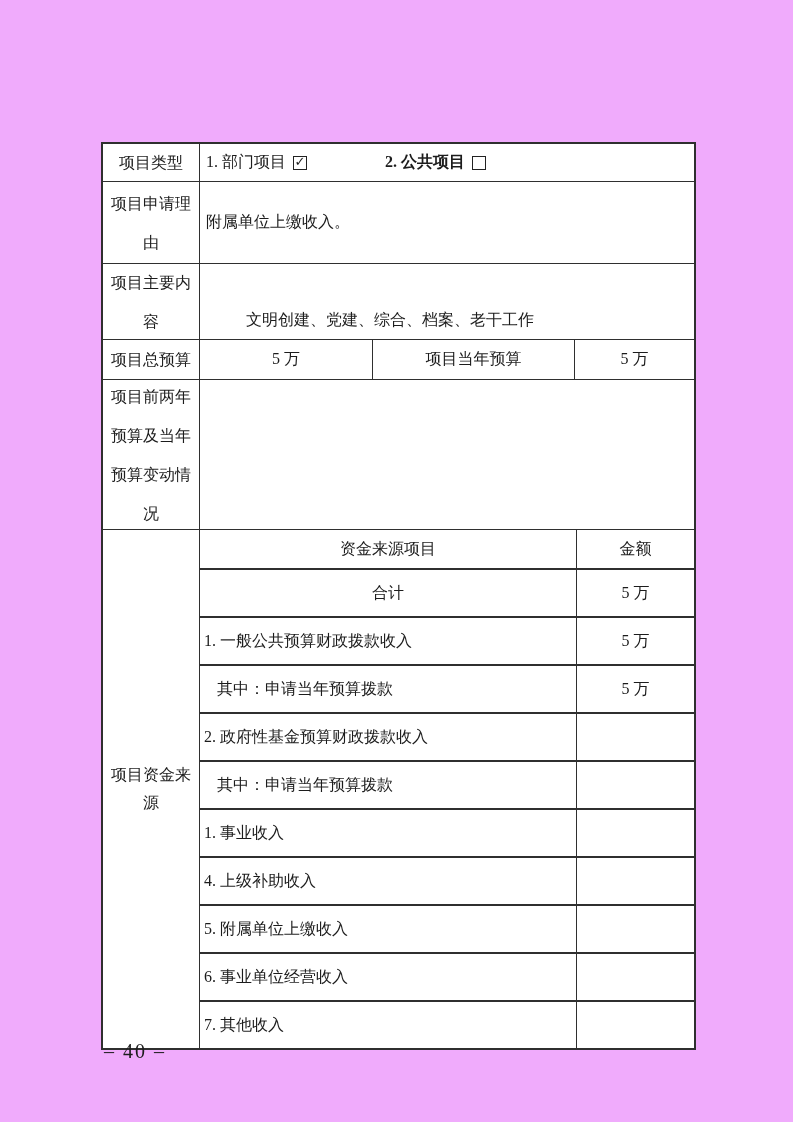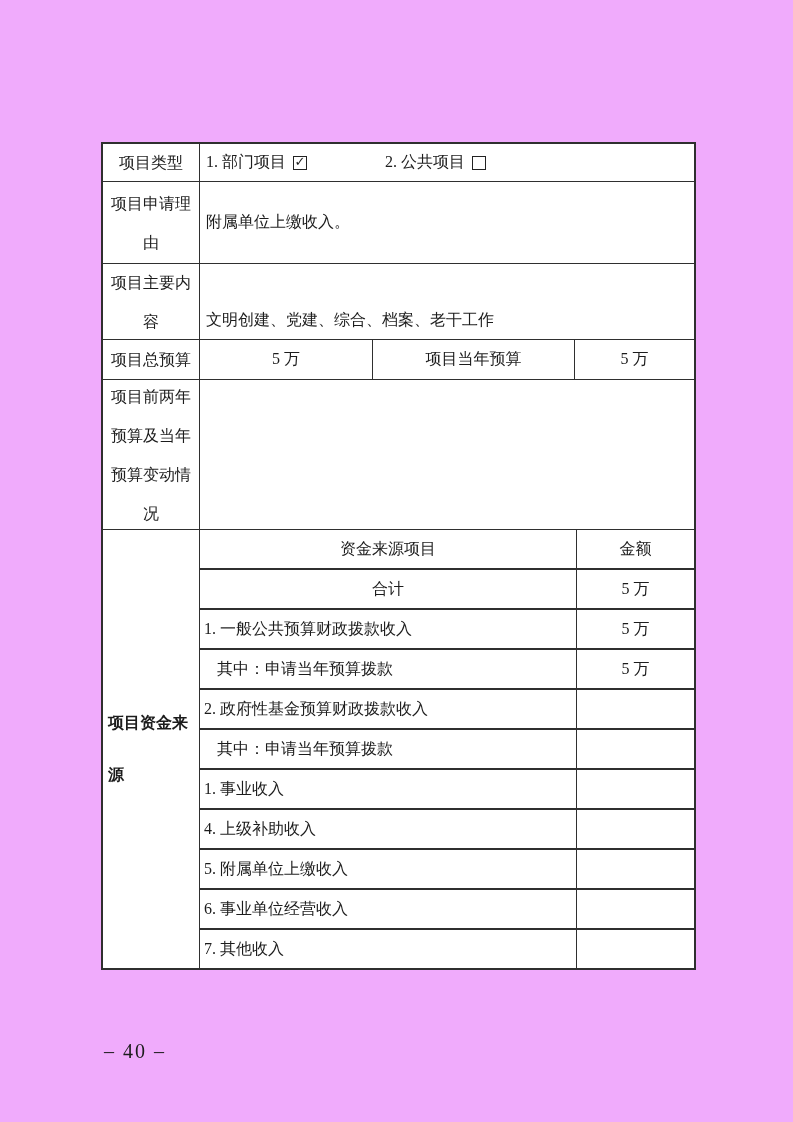--- a/index.html
+++ b/index.html
@@ -23,50 +23,50 @@
   .cell { display:flex; }
   .label-cell {
     width:97px; flex:0 0 97px;
     border-right:1px solid #2f2f2f;
     display:flex; align-items:center; justify-content:center;
     text-align:center; line-height:39px; padding:0 5px;
   }
   .content-cell { flex:1; display:flex; align-items:center; padding-left:6px; }
   .r1 { height:38px; }
   .r2 { height:82px; }
-  .r3 { height:76px; }
+  .r3 { height:76px;gap:40px; }
   .r4 { height:40px; }
   .r5 { height:150px; }
   .r3 .content-cell { align-items:flex-end; padding-bottom:8px; }
   .type-options { gap:6px; }
   .opt { display:inline-flex; align-items:center; gap:7px; }
-  .opt2 { margin-left:72px; }
+  .opt2 { margin-left:72px;font-weight:bold; }
   .cb {
     width:14px; height:14px; border:1.5px solid #222;
     display:inline-flex; align-items:center; justify-content:center;
     font-size:13px; line-height:1; font-style:normal;
   }
   .cb i { font-style:normal; position:relative; top:-1px; }
   .mid-cell {
     display:flex; align-items:center; justify-content:center;
     border-right:1px solid #2f2f2f; text-align:center;
   }
   .w-total { flex:0 0 173px; }
   .w-curlabel { flex:0 0 202px; }
   .w-curval { flex:1; border-right:none; }
   
   .funding { display:flex; }
   .funding-label {
     width:97px; flex:0 0 97px;
     border-right:1px solid #2f2f2f;
     display:flex; align-items:center; justify-content:center;
-    line-height:52px; padding:0 5px;font-weight:bold;
+    text-align:center; line-height:28px; padding:0 5px;
   }
   .funding-table { flex:1; display:flex; flex-direction:column; }
-  .f-row { display:flex; height:40px; border-top:2px solid #2f2f2f; }
+  .f-row { display:flex; height:48px; border-top:2px solid #2f2f2f; }
   .f-row.f-header { border-top:none; height:38px; }
   .f-item {
     flex:1; border-right:1px solid #2f2f2f;
     display:flex; align-items:center; padding-left:4px;
   }
   .f-item.center { justify-content:center; padding-left:0; }
   .f-item.indent { padding-left:17px; }
   .f-amount {
     flex:0 0 117px; display:flex; align-items:center; justify-content:center;
   }

